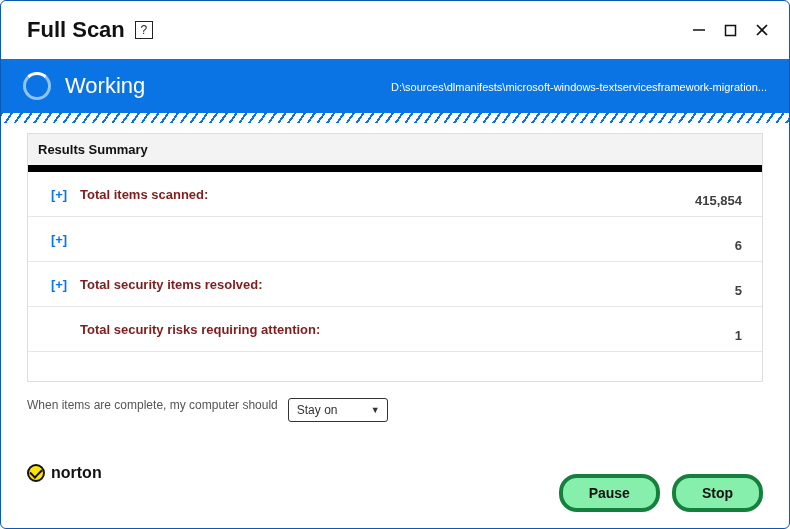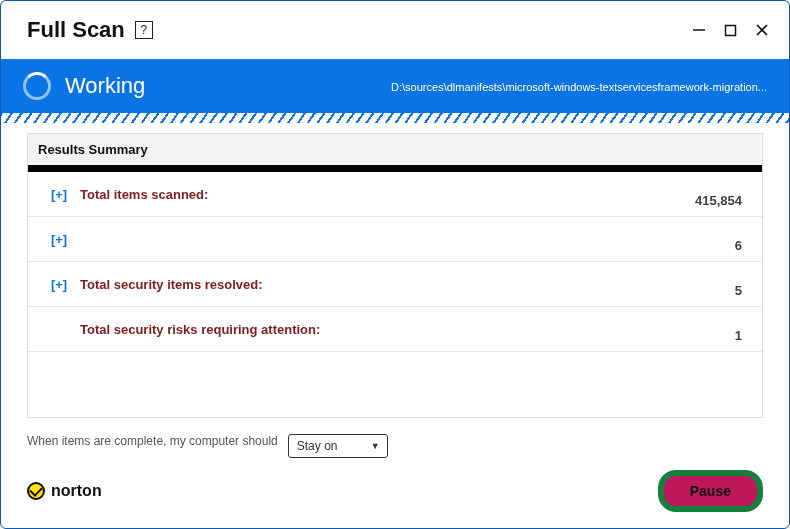--- a/index.html
+++ b/index.html
@@ -34,21 +34,21 @@
     .footer-top { padding: 16px 26px 8px 26px; display: flex; gap: 10px; font-size: 12px; color: #555; }
     .select-wrap { position: relative; }
     .select { border: 1px solid #333; border-radius: 3px; padding: 4px 26px 4px 8px; font-size: 12px; color: #333; background: #fff; cursor: pointer; min-width: 100px; }
     .select-caret { position: absolute; right: 8px; top: 50%; transform: translateY(-50%); font-size: 9px; color: #333; pointer-events: none; }
     
     .footer-bottom { padding: 4px 26px 16px 26px; display: flex; align-items: center; }
     .brand { display: flex; align-items: flex-end; gap: 6px; font-weight: bold; font-size: 16px; color: #111; }
     .brand-icon { width: 18px; height: 18px; border: 2px solid #111; border-radius: 50%; display: flex; align-items: center; justify-content: center; background: #ffe400; position: relative; }
     .brand-icon::after { content: ''; width: 6px; height: 9px; border-right: 2px solid #111; border-bottom: 2px solid #111; transform: rotate(45deg) translate(-1px, -1px); }
     .actions { margin-left: auto; display: flex; gap: 12px; }
-    .btn { background: #be185d; border: 6px solid #15803d; border-radius: 18px; padding: 7px 26px; font-size: 14px; font-weight: bold; cursor: pointer; color: #111; }
+    .btn { background: #86efac; border: 4px solid #15803d; border-radius: 18px; padding: 7px 26px; font-size: 14px; font-weight: bold; cursor: pointer; color: #111; margin-top: 40px; }
   </style>
 </head>
 <body>
 
 <div class="titlebar">
   <div class="title-left">
     <h1>Full Scan</h1>
     <div class="help-box">?</div>
   </div>
   <div class="win-controls">
@@ -117,14 +117,15 @@
   </div>
 </div>
 
 <div class="footer-bottom">
   <div class="brand">
     <div class="brand-icon"></div>
     <span>norton</span>
   </div>
   <div class="actions">
     <button class="btn">Pause</button>
+    <button class="btn">Stop</button>
   </div>
 </div>
 
 </body></html>

